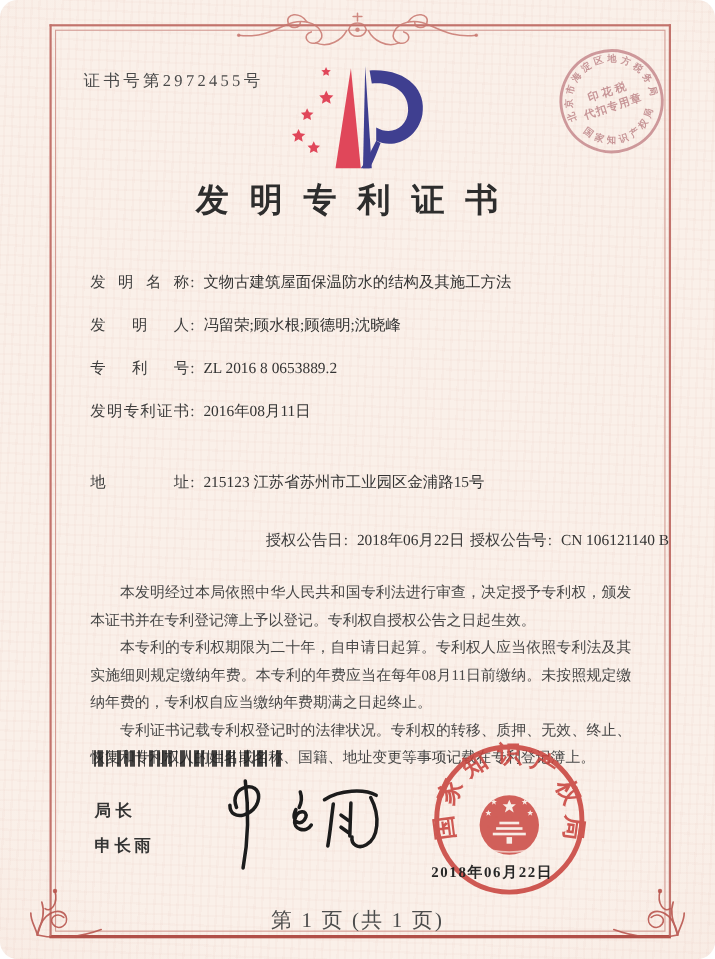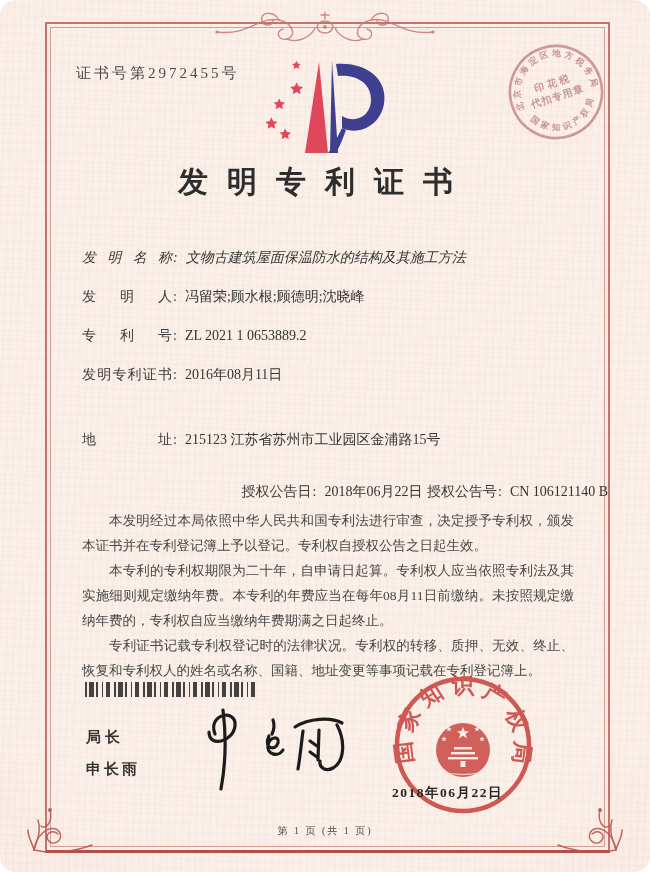--- a/index.html
+++ b/index.html
@@ -39,38 +39,38 @@
   .field-row{left:82px;width:500px;font-size:14px;line-height:20px;white-space:nowrap;}
   .flabel{
     display:inline-block;width:90px;
     text-align:justify;text-align-last:justify;
     color:#3d3d3d;vertical-align:top;
   }
   .fcolon{display:inline-block;margin:0 8px 0 1px;color:#3d3d3d;}
   .fvalue{color:#333;}
   #grant-no-pair{left:345px;top:0;position:absolute;white-space:nowrap;}
   #paragraphs{
-    left:82px;top:508px;width:492px;
+    left:82px;top:526px;width:492px;
     font-size:13.5px;line-height:25px;color:#474747;
     text-align:justify;
   }
   #paragraphs p{margin:0;text-indent:2em;}
   #barcode{
     left:85px;top:682px;width:172px;height:15px;
     opacity:.82;
     background:repeating-linear-gradient(90deg,
       #1d1d1d 0 2px, transparent 2px 4px,
       #1d1d1d 4px 9px, transparent 9px 11px,
       #1d1d1d 11px 13px, transparent 13px 17px,
       #1d1d1d 17px 18px, transparent 18px 21px,
       #1d1d1d 21px 25px, transparent 25px 29px);
   }
   #signer-title{left:86px;top:728px;font-size:15px;font-weight:700;letter-spacing:4px;color:#343434;text-align:center;}
   #signer-name{left:86px;top:760px;font-size:15px;font-weight:700;letter-spacing:3px;color:#343434;}
-  #footer{left:0;top:824px;width:650px;text-align:center;font-size:10px;letter-spacing:2px;color:#4c4c4c;}
+  #footer{left:0;top:824px;width:650px;text-align:center;font-size:19px;letter-spacing:2px;color:#4c4c4c;}
   #seal-date{
     left:392px;top:784px;width:160px;
     font-size:13.5px;font-weight:600;letter-spacing:1.5px;color:#262626;
     z-index:5;
   }
   svg{display:block;}
 </style>
 </head>
 <body>
 
@@ -141,28 +141,28 @@
       <g fill="#3f3f90">
         <polygon points="70,4 76,97 68,97"></polygon>
         <path d="M74,8 C108,6 126,26 122,48 C118,70 96,80 80,72 L80,60 C94,68 108,60 109,45 C110,28 95,18 76,20 Z"></path>
         <path d="M80,72 C74,84 70,92 66,97 L74,97 C78,90 81,82 84,74 Z"></path>
       </g>
     </svg>
   </div>
 
   <div id="title" class="abs">发明专利证书</div>
 
-  <div class="field-row abs" style="top:248px;font-style:italic;">
+  <div class="field-row abs" style="top:248px;">
     <span class="flabel">发明名称</span><span class="fcolon">:</span><span class="fvalue">文物古建筑屋面保温防水的结构及其施工方法</span>
   </div>
   <div class="field-row abs" style="top:287px;">
     <span class="flabel">发明人</span><span class="fcolon">:</span><span class="fvalue">冯留荣;顾水根;顾德明;沈晓峰</span>
   </div>
   <div class="field-row abs" style="top:326px;">
-    <span class="flabel">专利号</span><span class="fcolon">:</span><span class="fvalue">ZL 2021 1 0653889.2</span>
+    <span class="flabel">专利号</span><span class="fcolon">:</span><span class="fvalue">ZL 2016 8 0653889.2</span>
   </div>
   <div class="field-row abs" style="top:365px;">
     <span class="flabel">发明专利证书</span><span class="fcolon">:</span><span class="fvalue">2016年08月11日</span>
   </div>
   <div class="field-row abs" style="top:430px;">
     <span class="flabel">地址</span><span class="fcolon">:</span><span class="fvalue">215123 江苏省苏州市工业园区金浦路15号</span>
   </div>
 
   <div class="field-row abs" style="top:482px;text-align:center;">
     <span>授权公告日</span><span class="fcolon">:</span><span class="fvalue">2018年06月22日</span>

